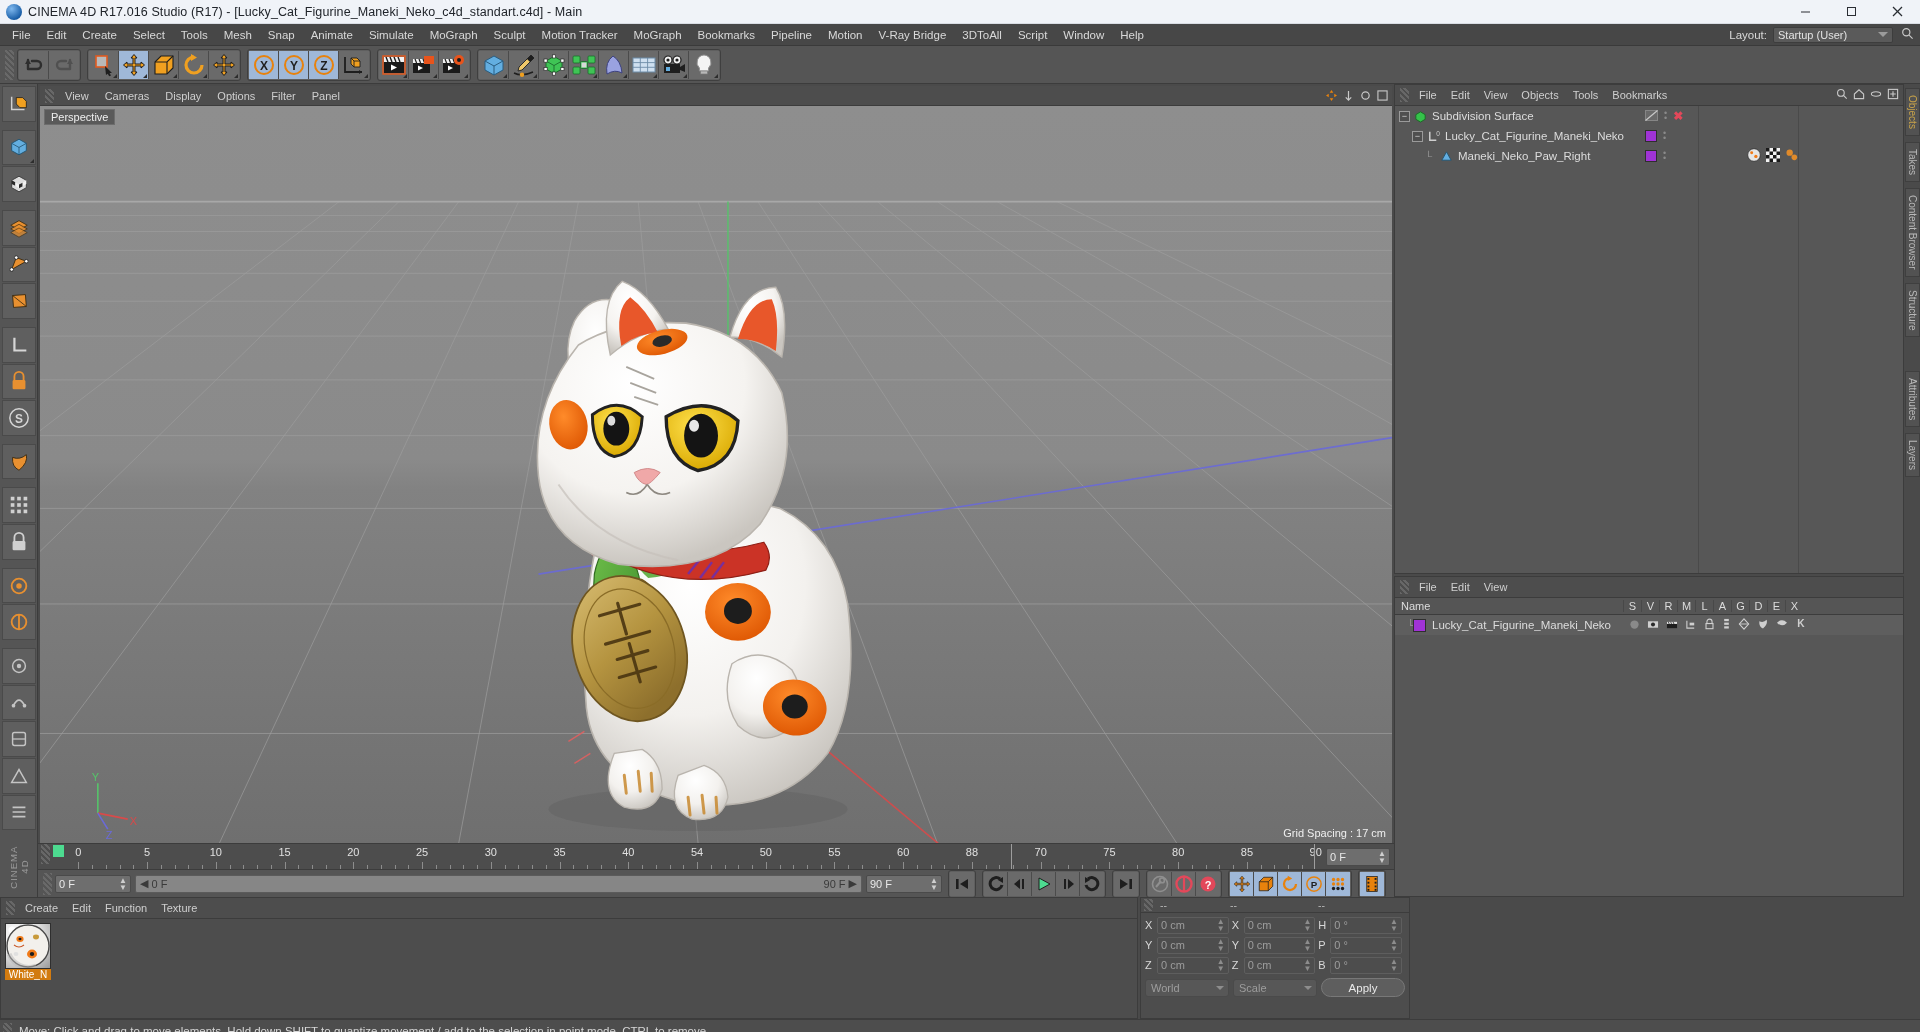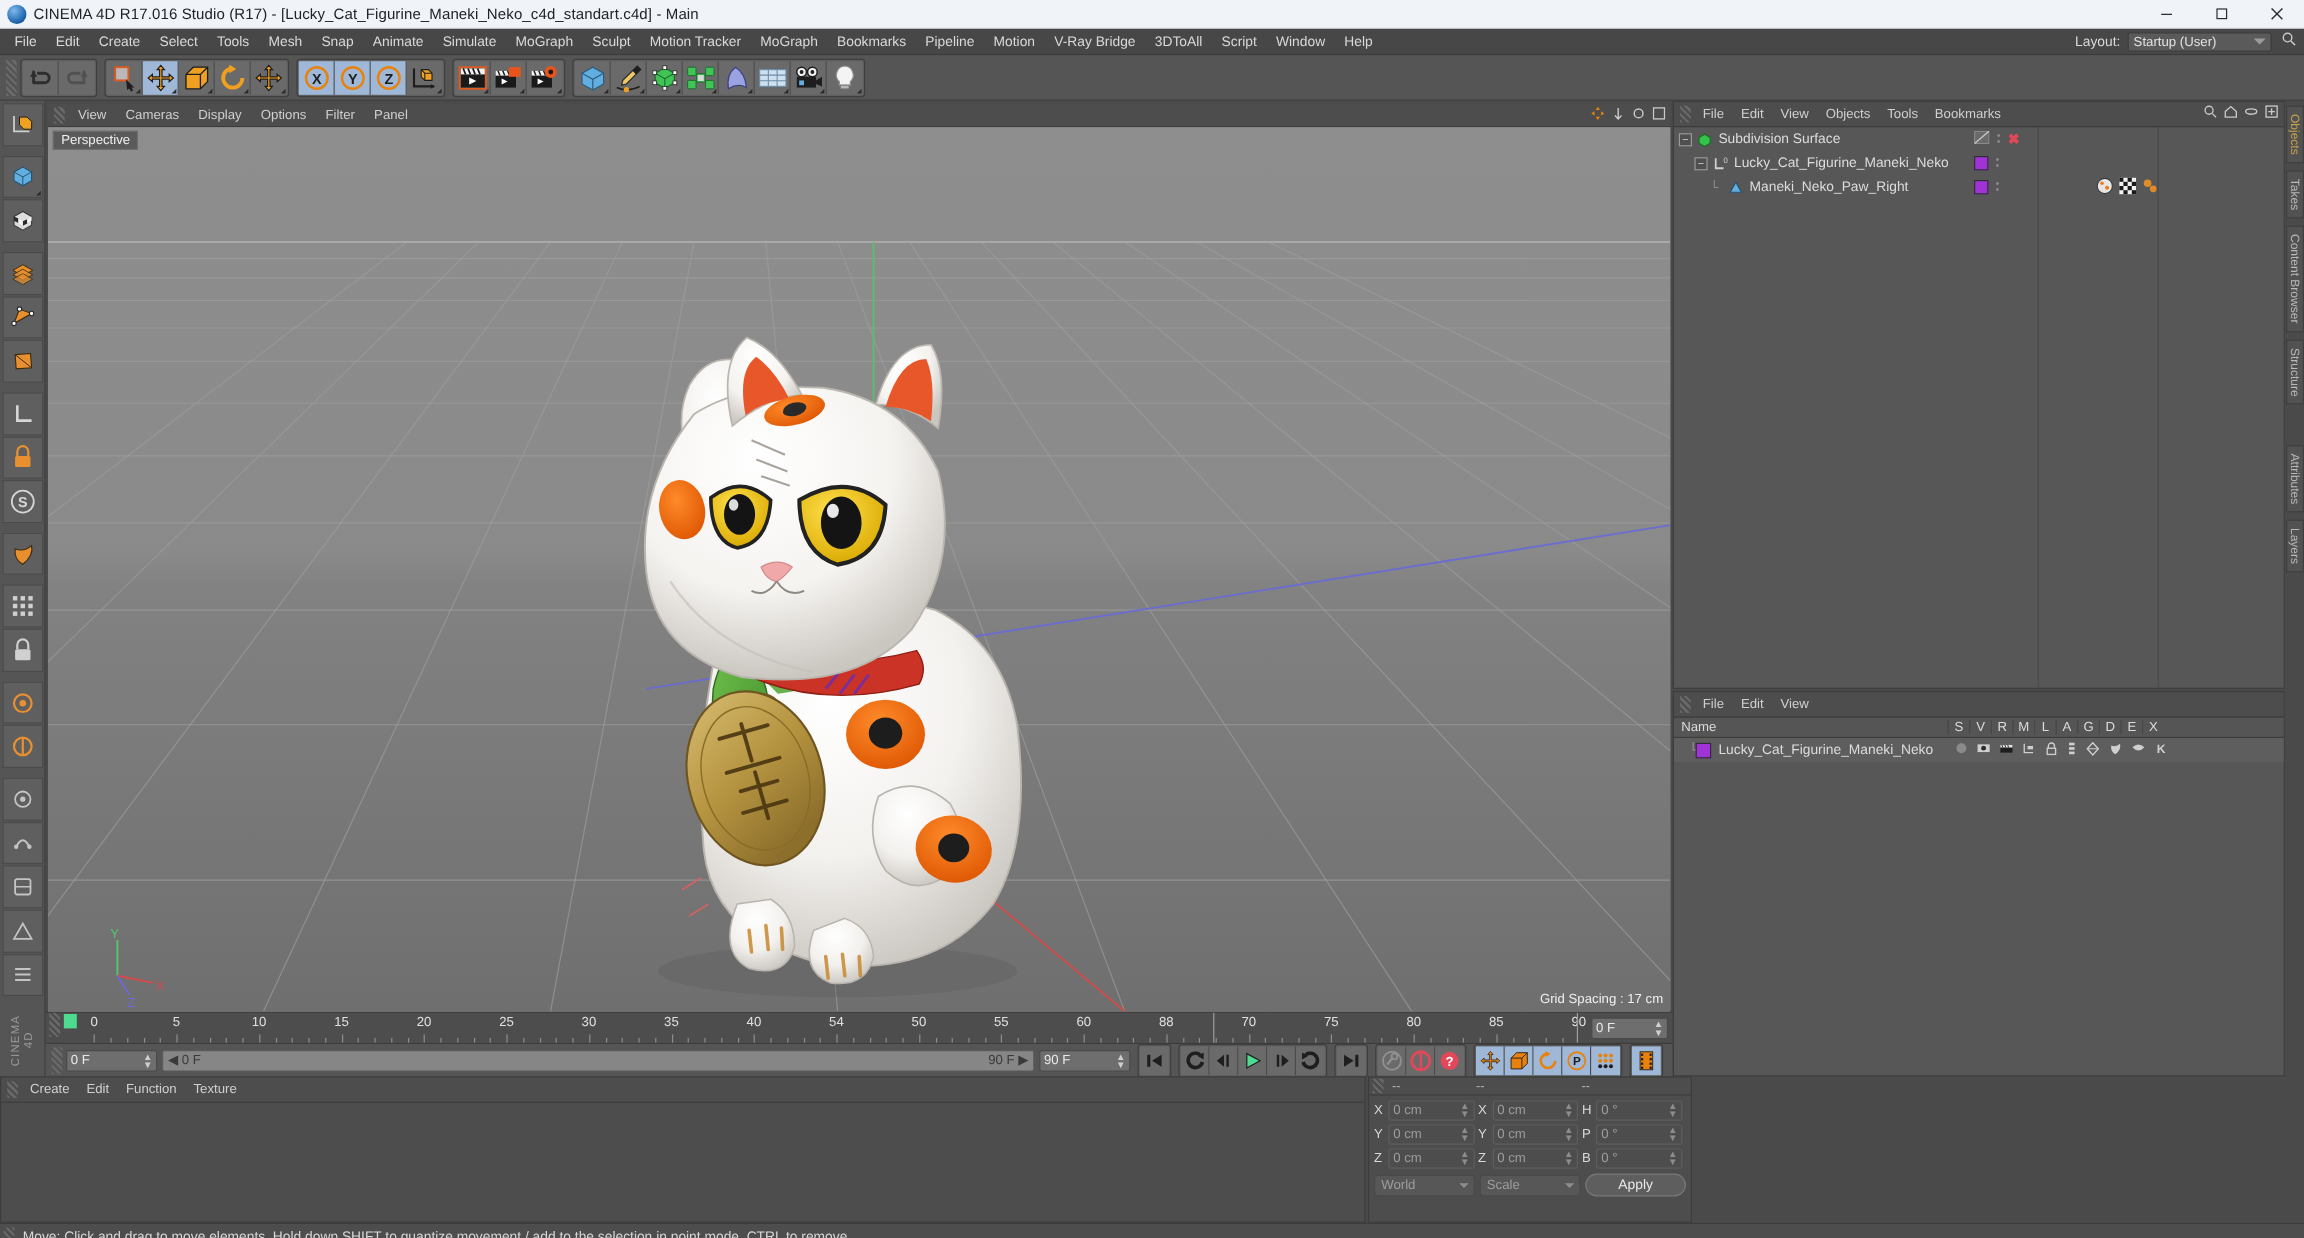--- a/index.html
+++ b/index.html
@@ -1251,20 +1251,39 @@
   <div class="matman">
     <div class="pmenu">
       <div class="grip" style="height:14px;"></div>
       <div id="mm-menu" style="display:flex;">
           <div class="m">Create</div>
           <div class="m">Edit</div>
           <div class="m">Function</div>
           <div class="m">Texture</div>
         </div>
     </div>
+    <div class="matarea">
+      <div class="matswatch">
+        <div class="matball">
+          <svg width="44" height="44" viewBox="0 0 44 44" style="position:absolute;inset:0;">
+            <circle cx="22" cy="22" r="21" fill="#f2f0ec"></circle>
+            <ellipse cx="14" cy="15" rx="3.6" ry="3" fill="#f07a18"></ellipse>
+            <ellipse cx="14" cy="15" rx="1.5" ry="1.3" fill="#1c1c1c"></ellipse>
+            <ellipse cx="30" cy="13" rx="3" ry="2.4" fill="#c89a3a"></ellipse>
+            <ellipse cx="26" cy="30" rx="5" ry="4.4" fill="#f07a18"></ellipse>
+            <ellipse cx="26" cy="30" rx="2.2" ry="2" fill="#1c1c1c"></ellipse>
+            <ellipse cx="10" cy="30" rx="2.4" ry="2" fill="#e0e0e0"></ellipse>
+            <path d="M8 21 Q13 25 18 21" stroke="#c85a2a" stroke-width="1.1" fill="none"></path>
+            <circle cx="22" cy="22" r="21" fill="none" stroke="#4a4a4a" stroke-width="1.4"></circle>
+            <path d="M3 30 A21 21 0 0 0 30 42" fill="none" stroke="#b8b8b8" stroke-width="5" opacity=".5"></path>
+          </svg>
+        </div>
+        <div class="matname">White_N</div>
+      </div>
+    </div>
   </div>
 
   <div class="coordpanel">
     <div class="cpHdr">
       <div class="grip" style="height:12px;"></div>
       <span style="width:74px;padding-left:4px;">--</span>
       <span style="width:88px;">--</span>
       <span style="width:88px;">--</span>
     </div>
     <div style="padding:3px 4px 0 4px;" id="coord-rows">

